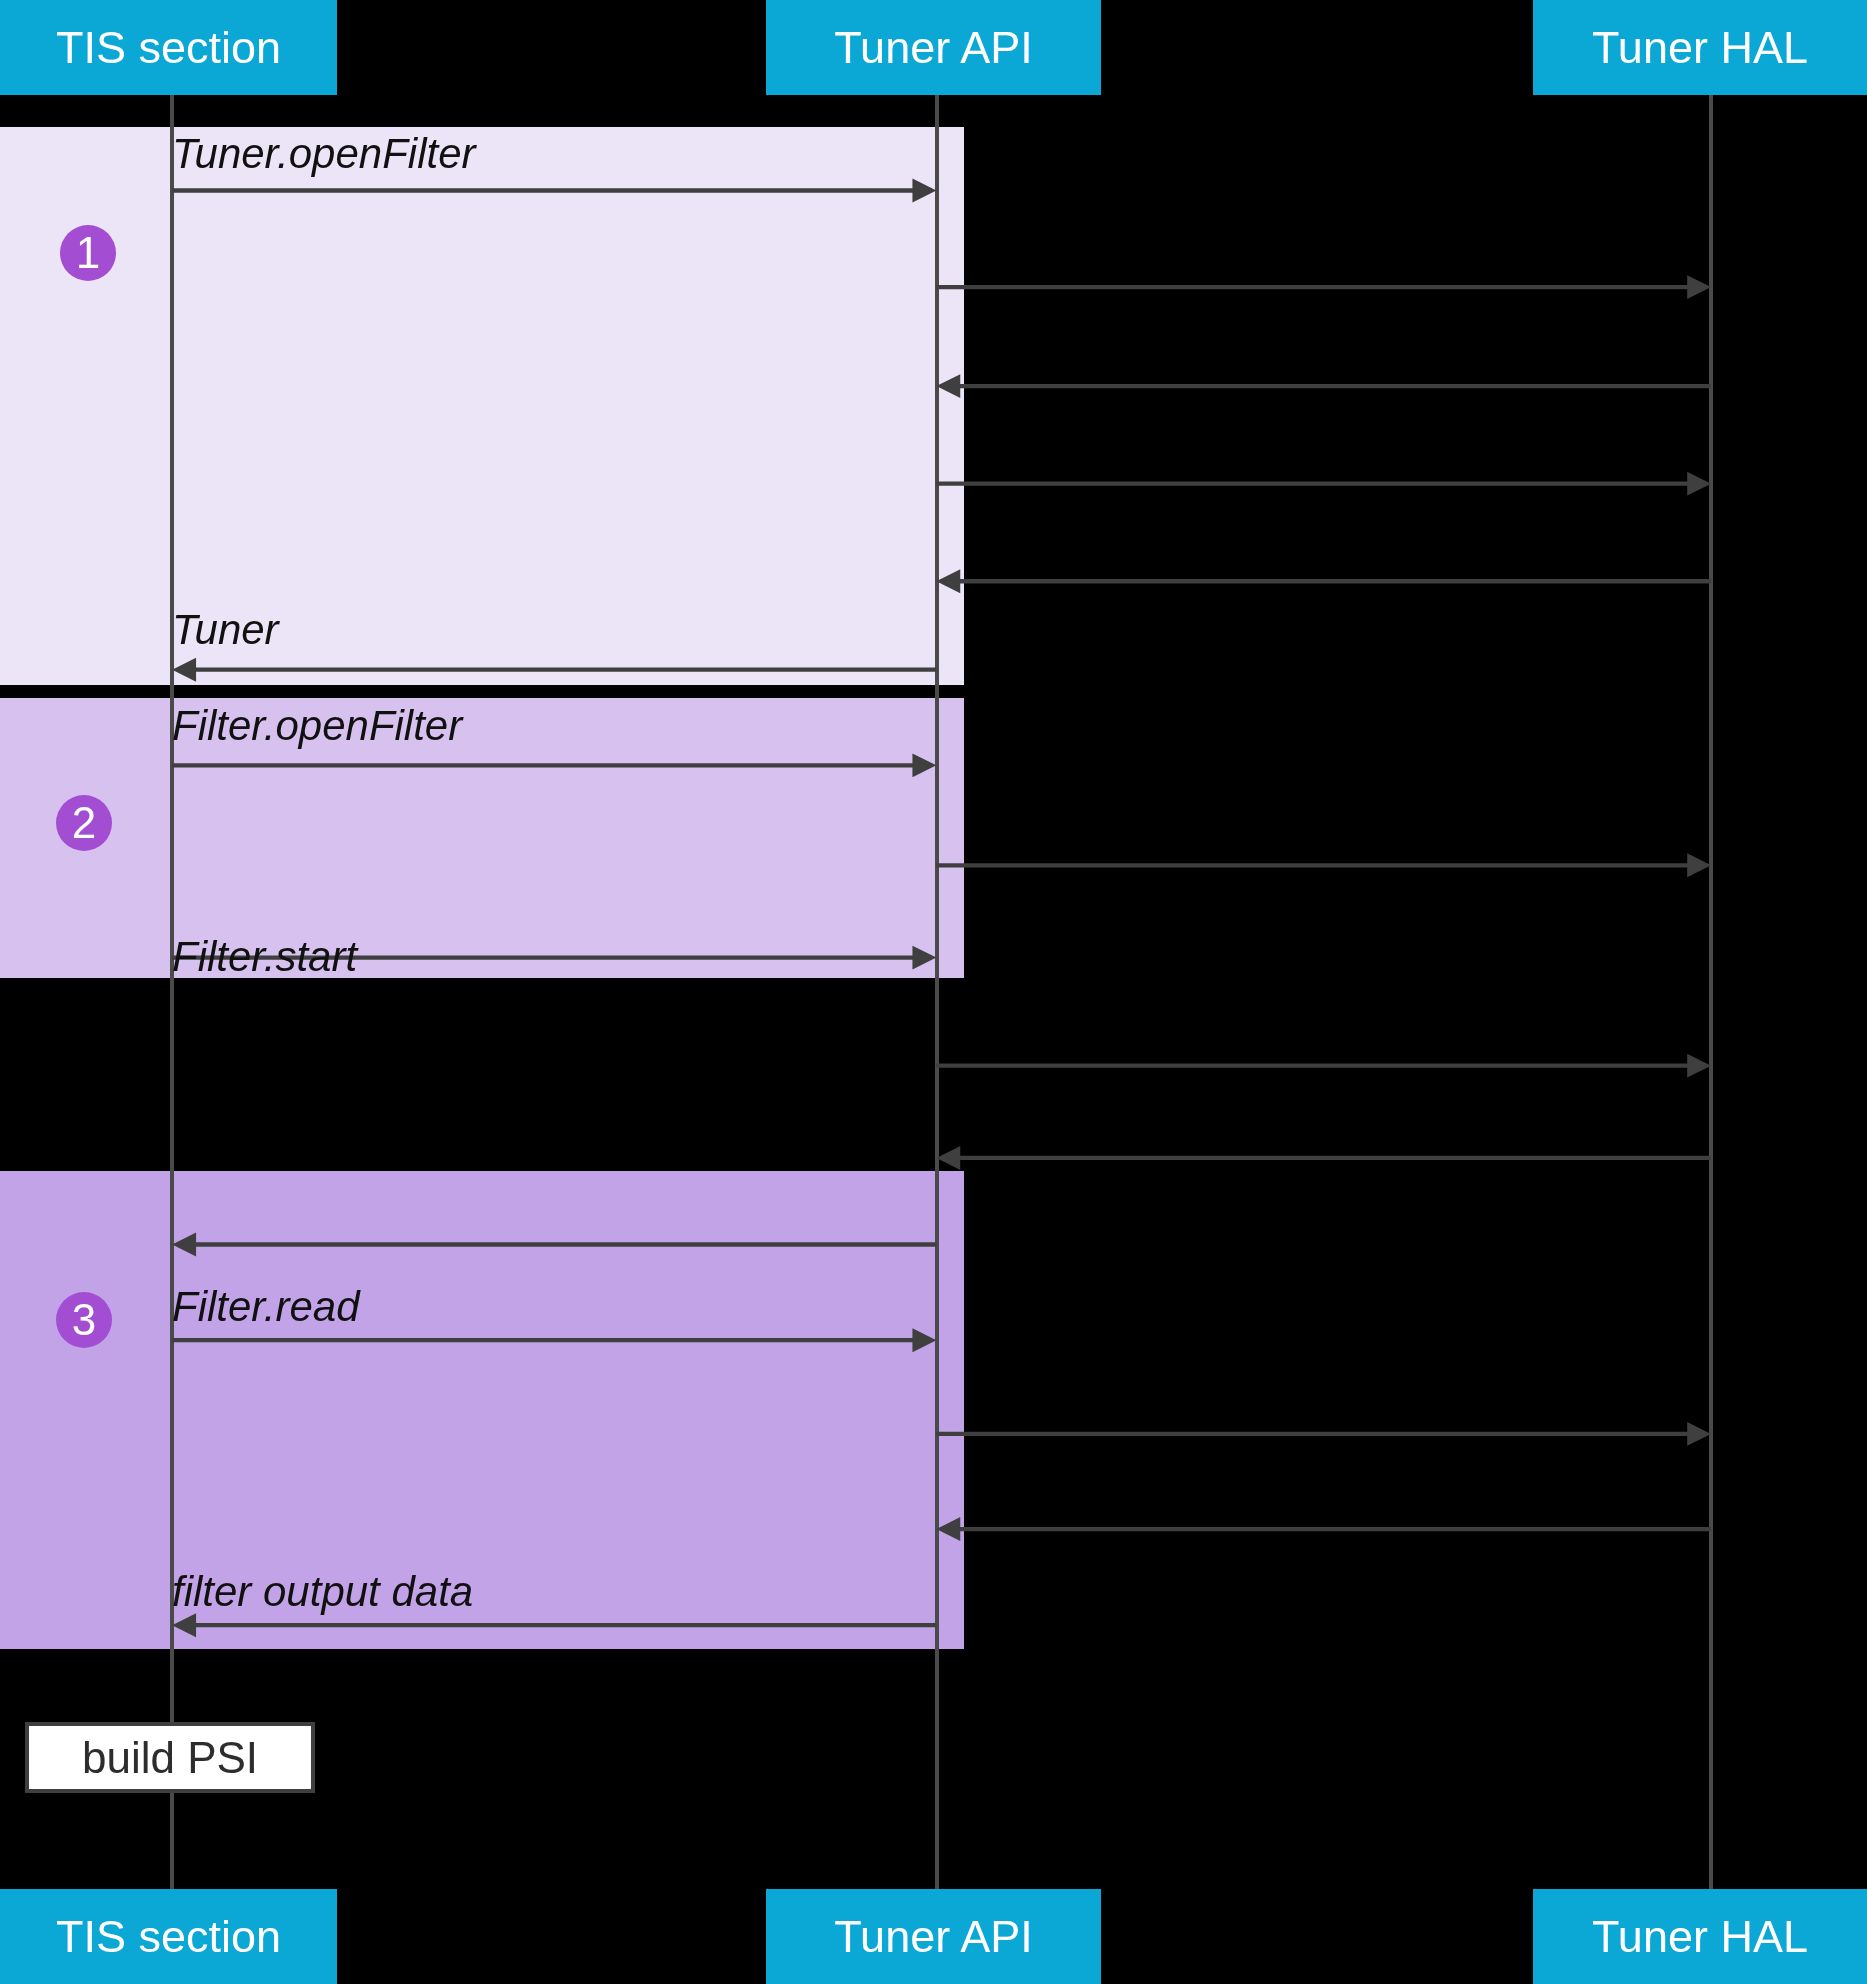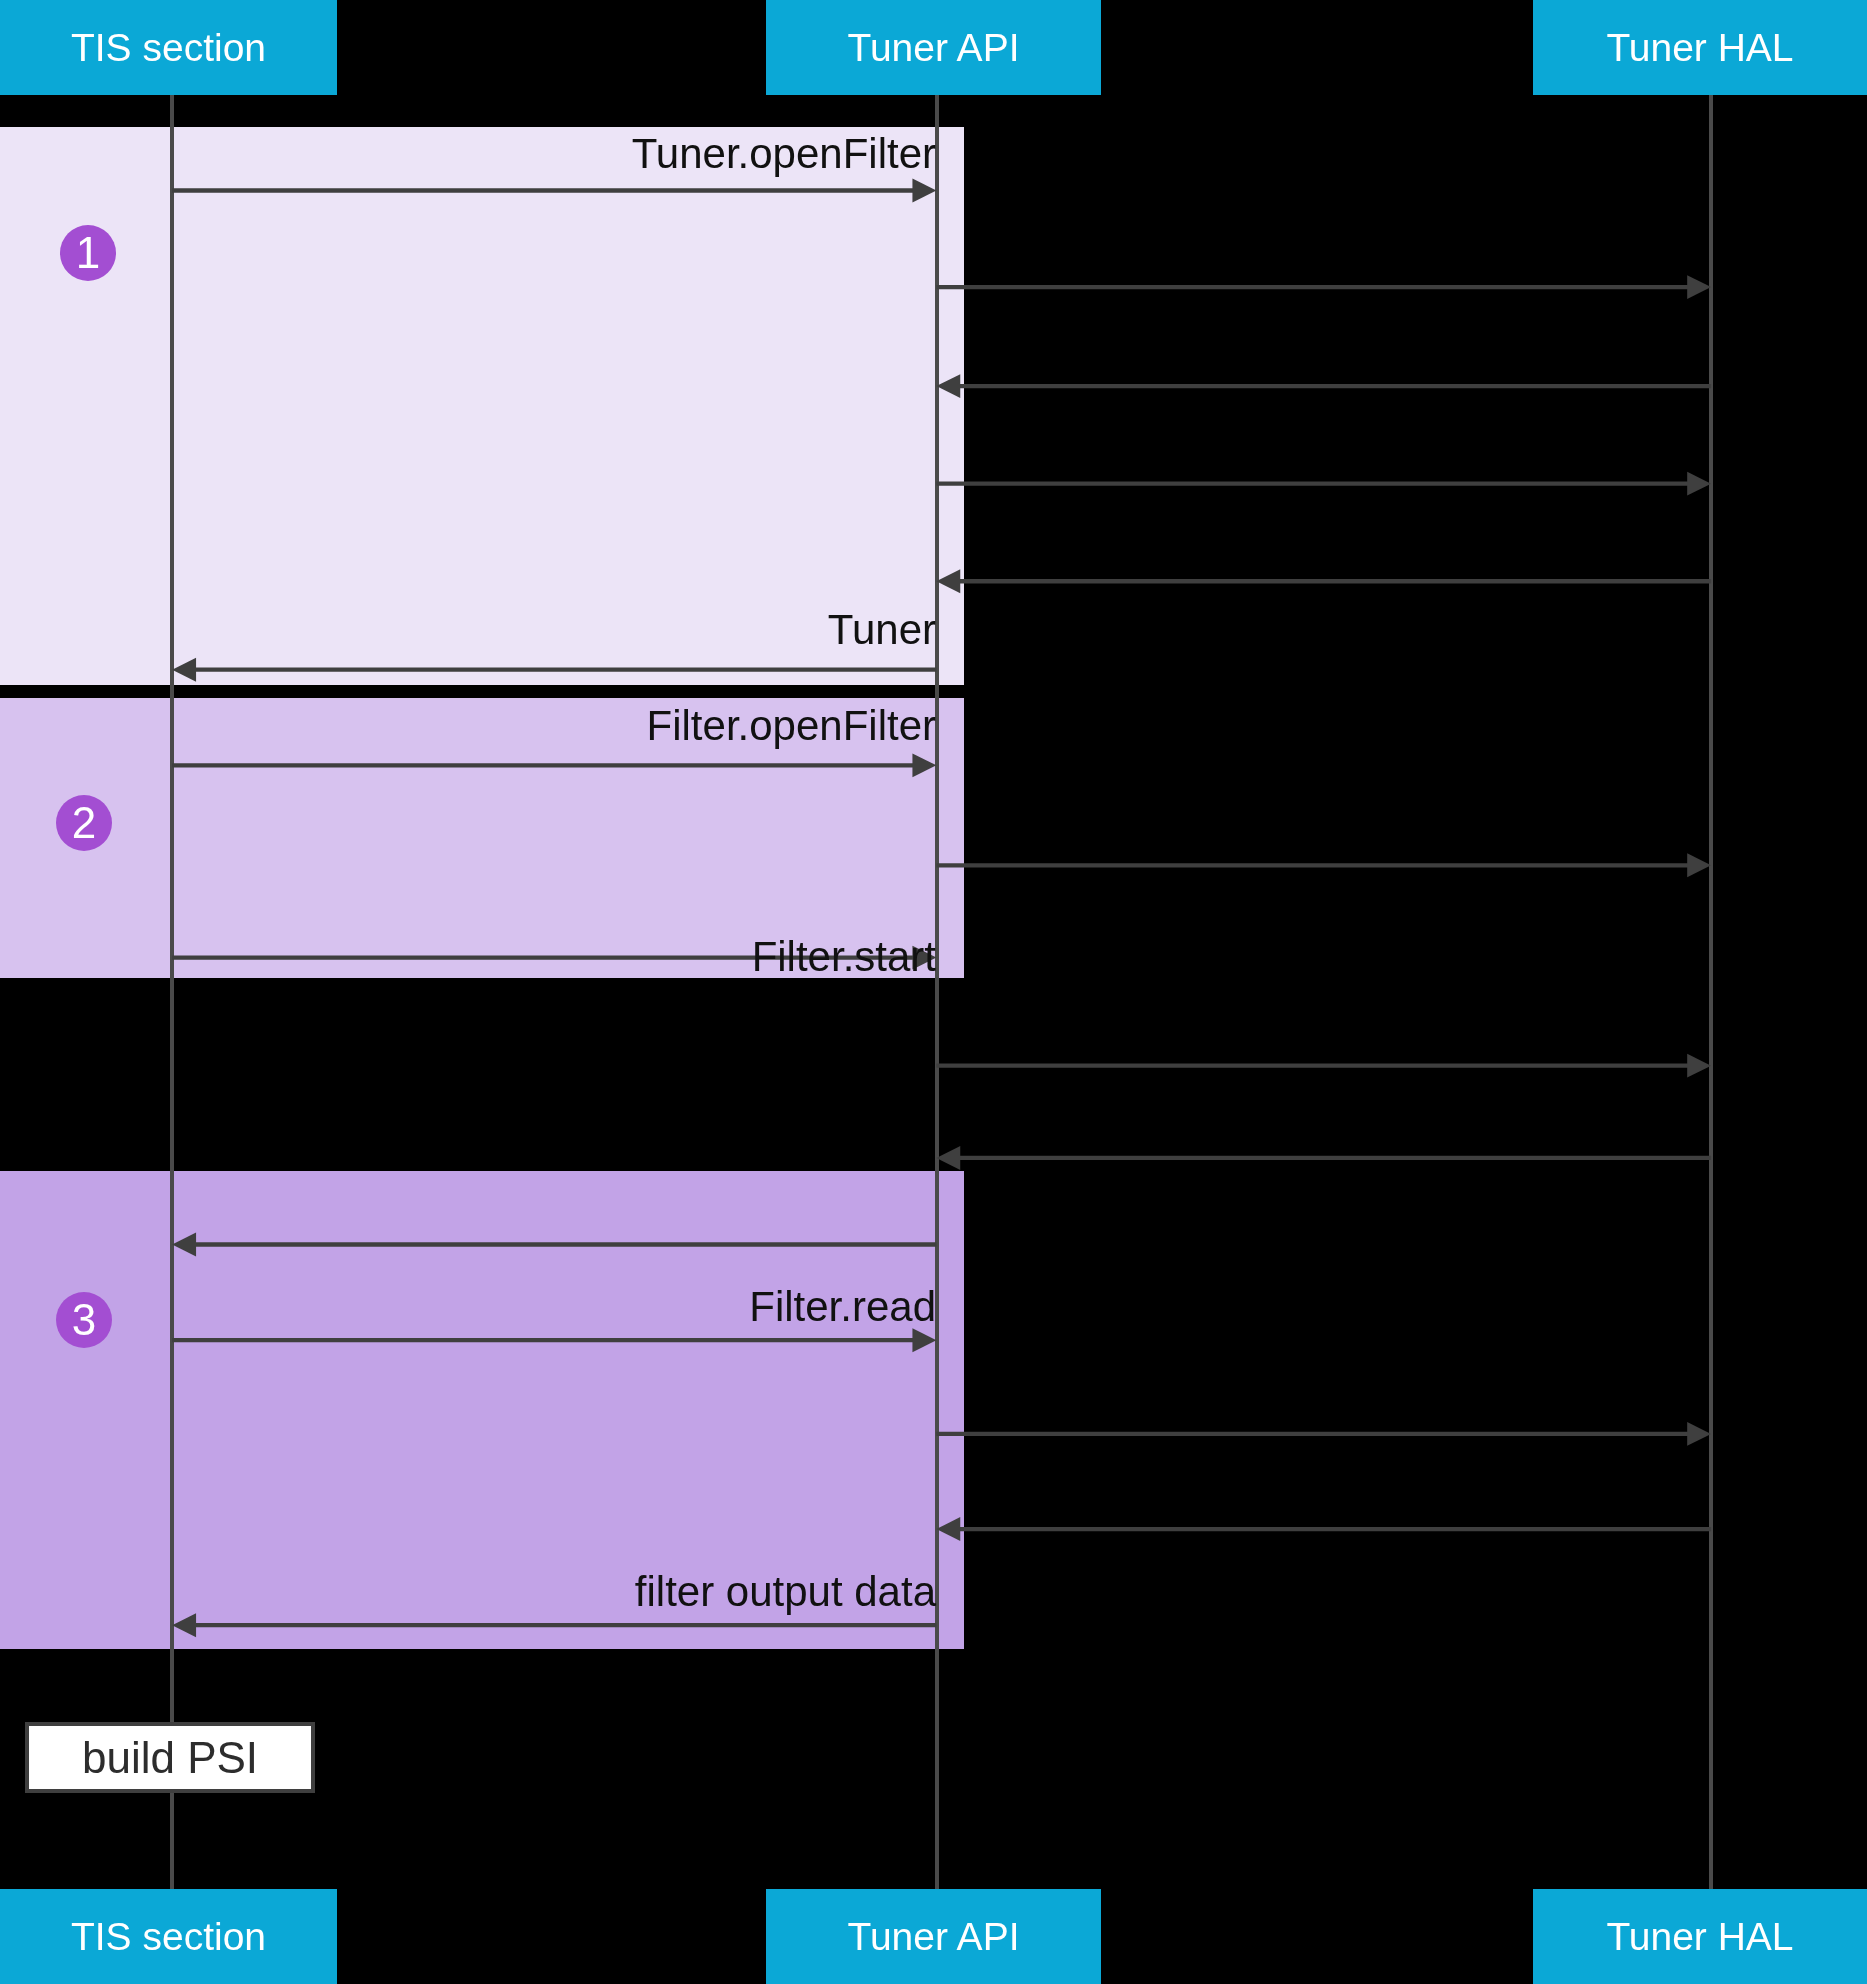--- a/index.html
+++ b/index.html
@@ -5,43 +5,43 @@
   html,body{margin:0;padding:0;background:var(--canvas-bg,#000);}
   #canvas{
     position:relative;width:1867px;height:1985px;
     background:var(--canvas-bg,#000);overflow:hidden;
     font-family:"Liberation Sans", sans-serif;
   }
   .header{
     position:absolute;height:95px;top:0;
     background:var(--header-bg,#0ba8d6);color:var(--header-text,#fff);
     display:flex;align-items:center;justify-content:center;
-    font-size:39px;
+    font-size:45px;
   }
   .header.bottom{top:1889px;height:96px;}
   .lifeline{
     position:absolute;top:95px;width:3.8px;height:1795px;
     background:var(--lifeline,#4a4a4a);
   }
   .group{
     position:absolute;left:0;width:964px;
   }
   .g1{top:127px;height:558px;background:var(--group1-bg,#ece4f7);}
   .g2{top:698px;height:280px;background:var(--group2-bg,#d7c2ef);}
   .g3{top:1171px;height:478px;background:var(--group3-bg,#c2a3e7);}
   .badge{
     position:absolute;width:56px;height:56px;border-radius:50%;
     background:var(--step-badge-bg,#a34ed2);color:var(--step-badge-text,#fff);
     display:flex;align-items:center;justify-content:center;
     font-size:44px;z-index:6;
   }
   .msg-label{
-    position:absolute;left:172px;width:764px;text-align:right;
+    position:absolute;left:172px;width:764px;text-align:left;
     font-size:42px;line-height:44px;color:var(--message-text,#111);
-    z-index:5;white-space:nowrap;
+    z-index:5;white-space:nowrap;font-style:italic;
   }
   #arrow-layer{position:absolute;left:0;top:0;z-index:4;}
   .note{
     position:absolute;left:25px;top:1722px;width:290px;height:71px;
     background:var(--note-bg,#fff);border:4.8px solid var(--note-border,#3f3f3f);
     box-sizing:border-box;display:flex;align-items:center;justify-content:center;
     font-size:44px;color:var(--note-text,#2d2d2d);z-index:7;
   }
 </style>
 </head>

